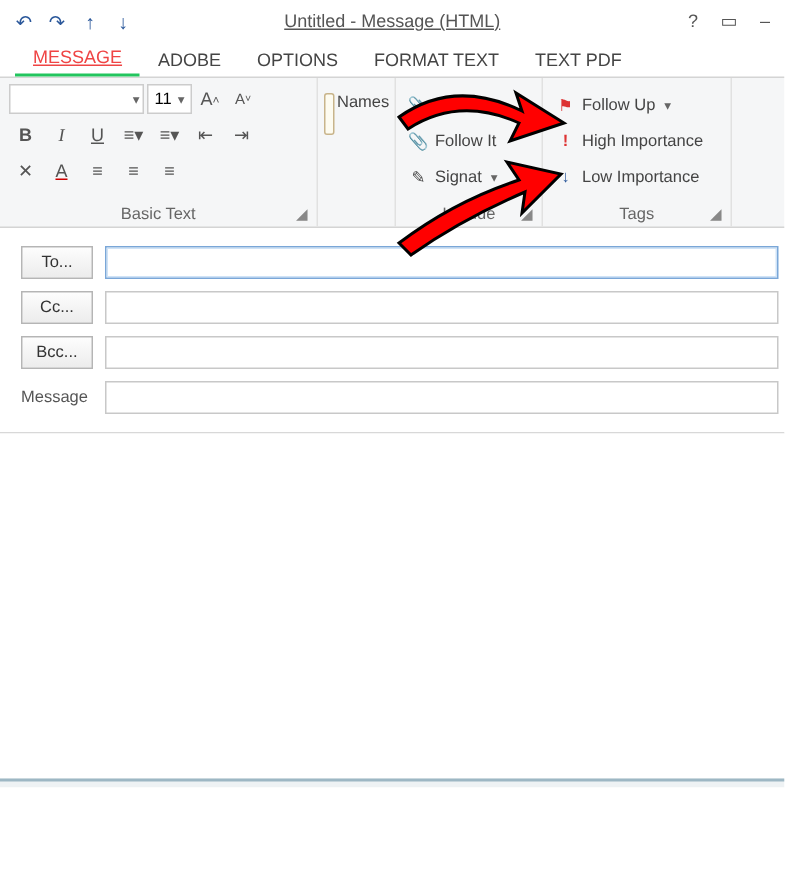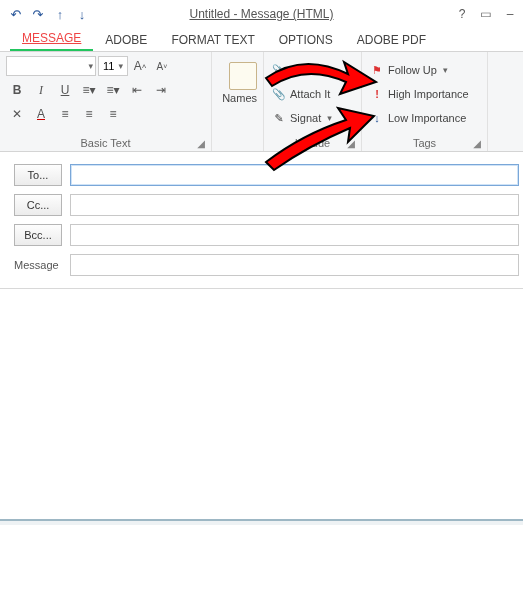--- a/index.html
+++ b/index.html
@@ -30,21 +30,21 @@
 .fontname { width: 90px; height: 20px; border: 1px solid #ccc; background: #fff; font-size: 11px; padding: 0 2px; display: flex; align-items: center; }
 .fontname .dd { margin-left: auto; font-size: 9px; color: #666; }
 .fontsize { width: 30px; height: 20px; border: 1px solid #ccc; background: #fff; font-size: 11px; padding: 0 4px; display: flex; align-items: center; }
 .fontsize .dd { margin-left: auto; font-size: 9px; color: #666; }
 .smbtn { width: 20px; height: 20px; display: flex; align-items: center; justify-content: center; font-size: 12px; color: #555; }
 .btnrow { display: flex; gap: 2px; margin-bottom: 4px; }
 .btnrow .smbtn { width: 22px; }
 .left-col { display: flex; flex-direction: column; }
 
 
-.bigbtn { width: 44px; display: flex; flex-direction: column; align-items: flex-end; gap: 2px; font-size: 11px; color: #444; }
+.bigbtn { width: 44px; display: flex; flex-direction: row; align-items: flex-start; gap: 2px; font-size: 11px; color: #444; }
 .bigbtn .bigicon { width: 28px; height: 28px; border: 1px solid #c8b48a; background: #fdfbf0; border-radius: 2px; }
 
 
 .vlist { display: flex; flex-direction: column; gap: 4px; font-size: 11px; color: #444; }
 .vitem { display: flex; align-items: center; gap: 4px; height: 20px; padding: 0 2px; cursor: default; }
 .vitem .dd { font-size: 9px; color: #666; margin-left: 2px; }
 .ic { width: 14px; height: 14px; display: inline-flex; align-items: center; justify-content: center; }
 
 
 .addr { padding: 10px 0 6px 0; border-bottom: 1px solid #d8d8d8; background:#fff; }
@@ -79,23 +79,23 @@
   <div class="winctl">
     <span>?</span>
     <span>▭</span>
     <span>–</span>
   </div>
 </div>
 
 <div class="tabs">
   <div class="tab active">MESSAGE</div>
   <div class="tab">ADOBE</div>
+  <div class="tab">OPTIONS</div>
   <div class="tab">FORMAT TEXT</div>
-  <div class="tab">OPTIONS</div>
-  <div class="tab">ADOBE PDF</div>
+  <div class="tab">TEXT PDF</div>
 </div>
 
 <div class="ribbon">
 
   <div class="group" style="width:212px">
     <div class="group-body">
       <div class="left-col">
         <div class="fontrow">
           <div class="fontname">
             <span></span>
@@ -150,21 +150,21 @@
 
   <div class="group" style="width:98px">
     <div class="group-body" style="padding-top:4px">
       <div class="vlist">
         <div class="vitem">
           <span class="ic">📎</span>
           <span>Att</span>
         </div>
         <div class="vitem">
           <span class="ic">📎</span>
-          <span>Attach It</span>
+          <span>Follow It</span>
         </div>
         <div class="vitem">
           <span class="ic">✎</span>
           <span>Signat</span>
           <span class="dd">▾</span>
         </div>
       </div>
     </div>
     <div class="group-label">
       <span>Include</span>

